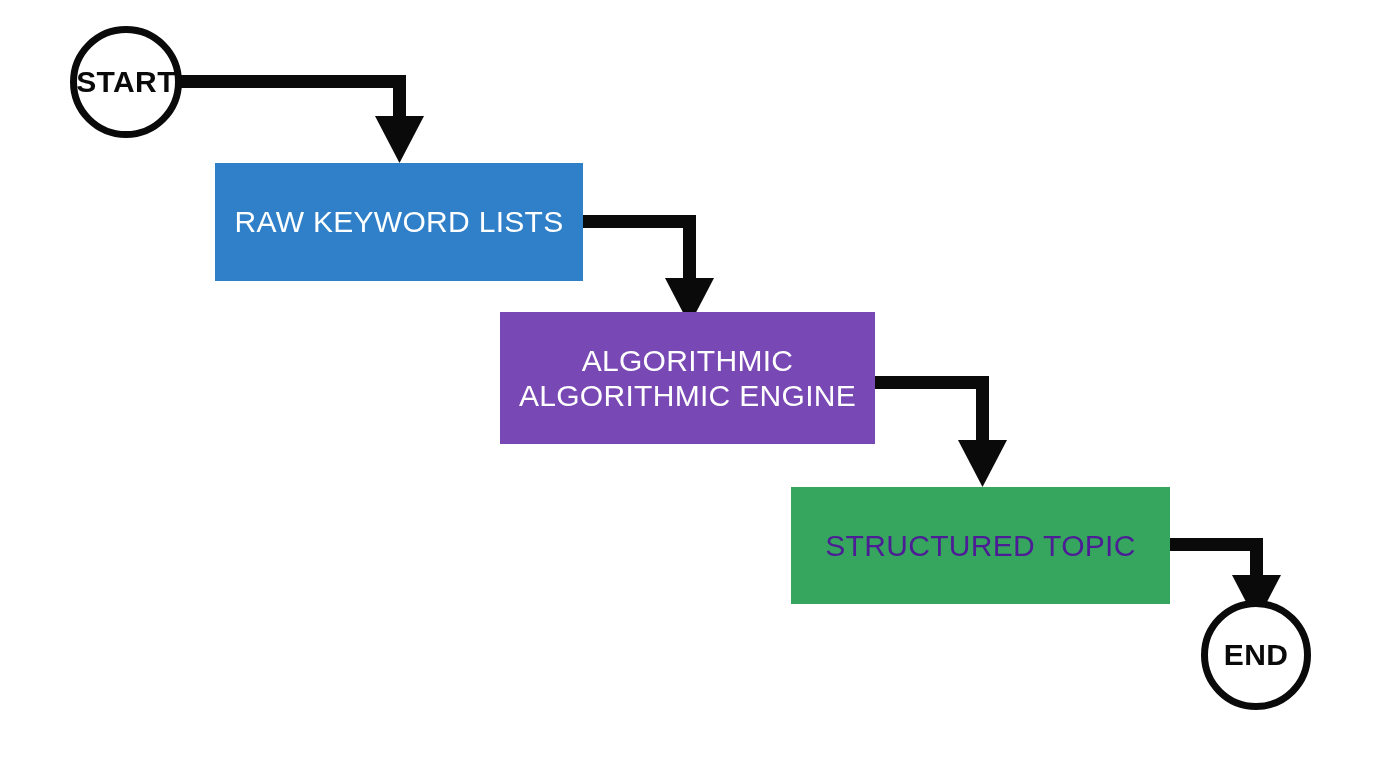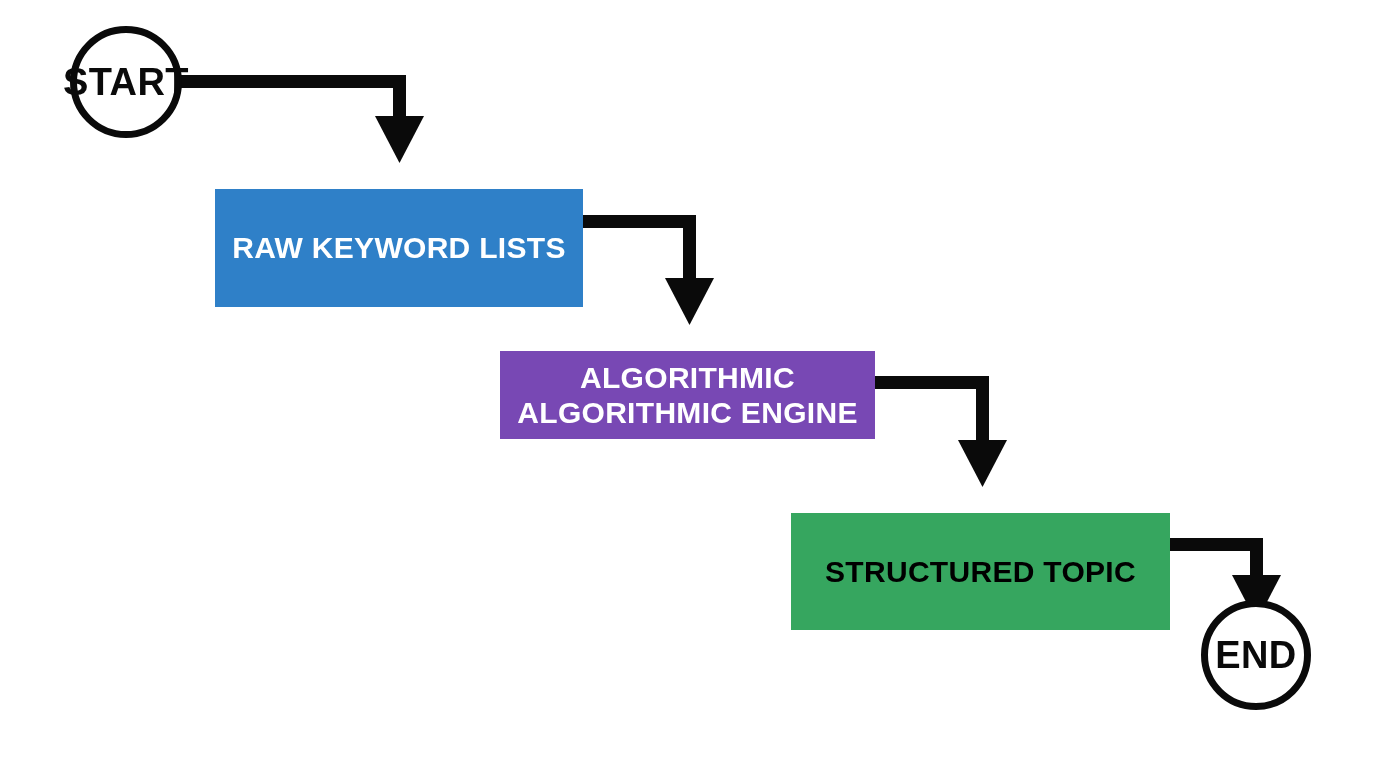--- a/index.html
+++ b/index.html
@@ -33,44 +33,43 @@
     align-items: center;
     justify-content: center;
     text-align: center;
   }
   .terminator {
     border-radius: 50%;
     background: #ffffff;
     border: 7px solid #0a0a0a;
     color: #0a0a0a;
     font-weight: bold;
-    font-size: 38px;
+    font-size: 30px;
     letter-spacing: 0.4px;
     z-index: 3;
     text-align: right;
   }
   .process {
     color: #ffffff;
-    font-weight: bold;
+    font-weight: normal;
     font-size: 30px;
     line-height: 1.18;
     letter-spacing: 0.3px;
     z-index: 2;
     padding: 0 10px;
-    margin-top: 26px;
   }
   .process .label-line {
     display: block;
     white-space: nowrap;
   }
 
   
   #node-start   { left: 70px;   top: 26px;  width: 112px; height: 112px; }
   #node-raw     { left: 215px;  top: 163px; width: 368px; height: 118px; }
-  #node-engine  { left: 500px;  top: 325px; width: 375px; height: 88px; }
+  #node-engine  { left: 500px;  top: 312px; width: 375px; height: 132px; }
   #node-output  { left: 791px;  top: 487px; width: 379px; height: 117px; }
   #node-end     { left: 1201px; top: 600px; width: 110px; height: 110px; }
 </style>
 </head>
 <body>
 
 <div id="canvas" style="background: rgb(255, 255, 255);">
 
   <svg id="edges" viewBox="0 0 1376 768" width="1376" height="768" xmlns="http://www.w3.org/2000/svg">
 
@@ -105,21 +104,21 @@
     </span>
   </div>
 
   <div class="node process" id="node-engine" style="background: rgb(120, 72, 180); color: rgb(255, 255, 255);">
     <span>
       <span class="label-line">ALGORITHMIC</span>
       <span class="label-line">ALGORITHMIC ENGINE</span>
     </span>
   </div>
 
-  <div class="node process" id="node-output" style="background: rgb(54, 166, 95); color: #000000;">
+  <div class="node process" id="node-output" style="background: rgb(54, 166, 95); color: #4c1d95;">
     <span>
       <span class="label-line">STRUCTURED TOPIC</span>
     </span>
   </div>
 
   <div class="node terminator" id="node-end" style="background: rgb(255, 255, 255); color: rgb(10, 10, 10); border-color: rgb(10, 10, 10);">
     <span>END</span>
   </div>
 
 </div>

